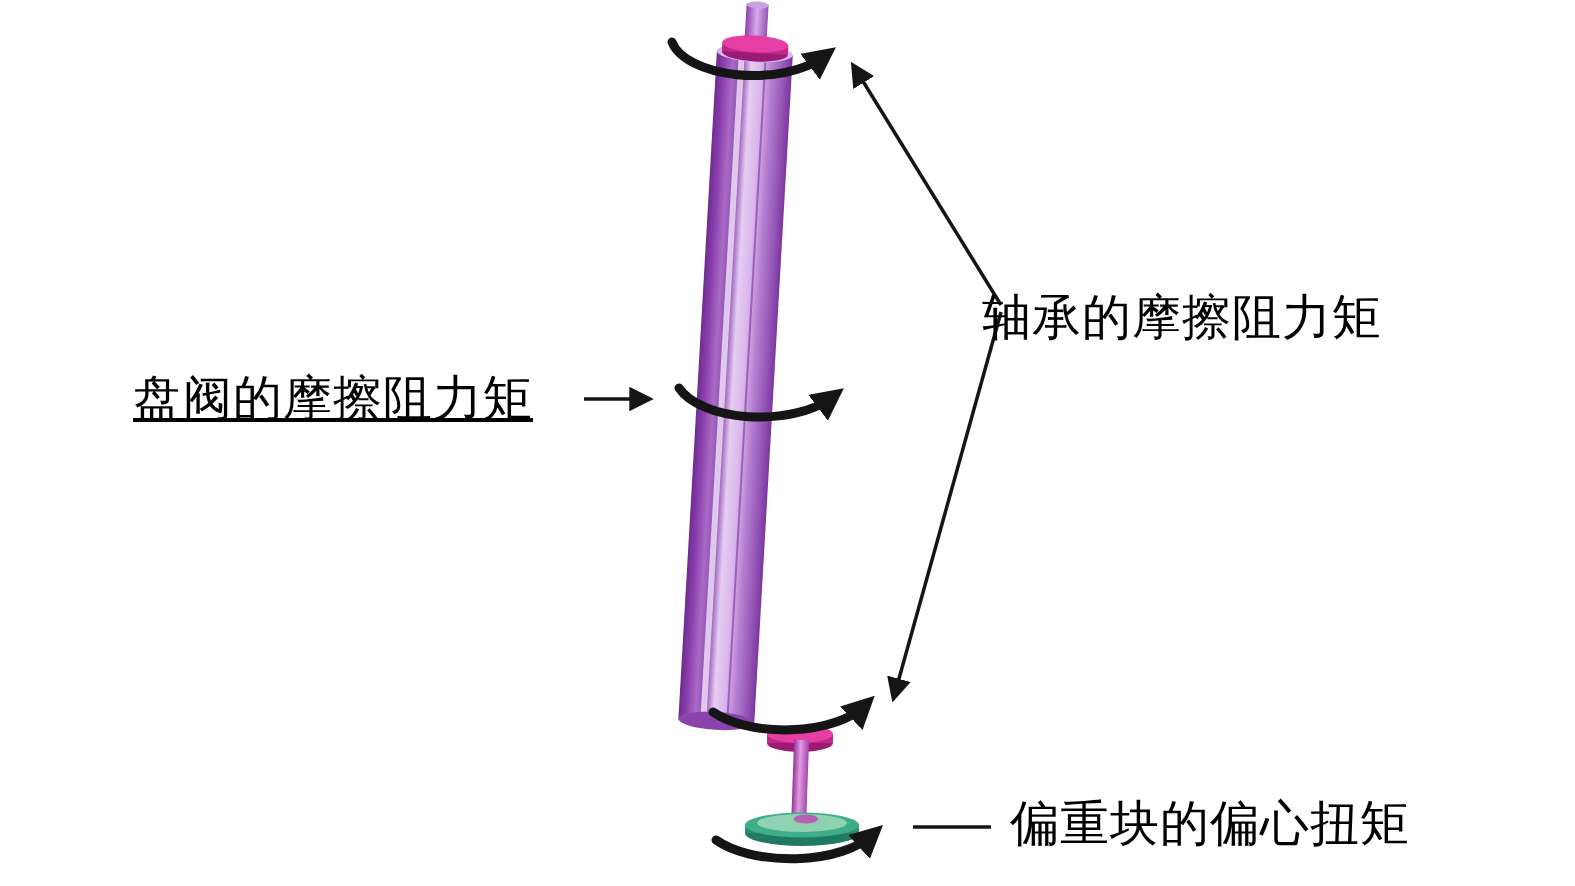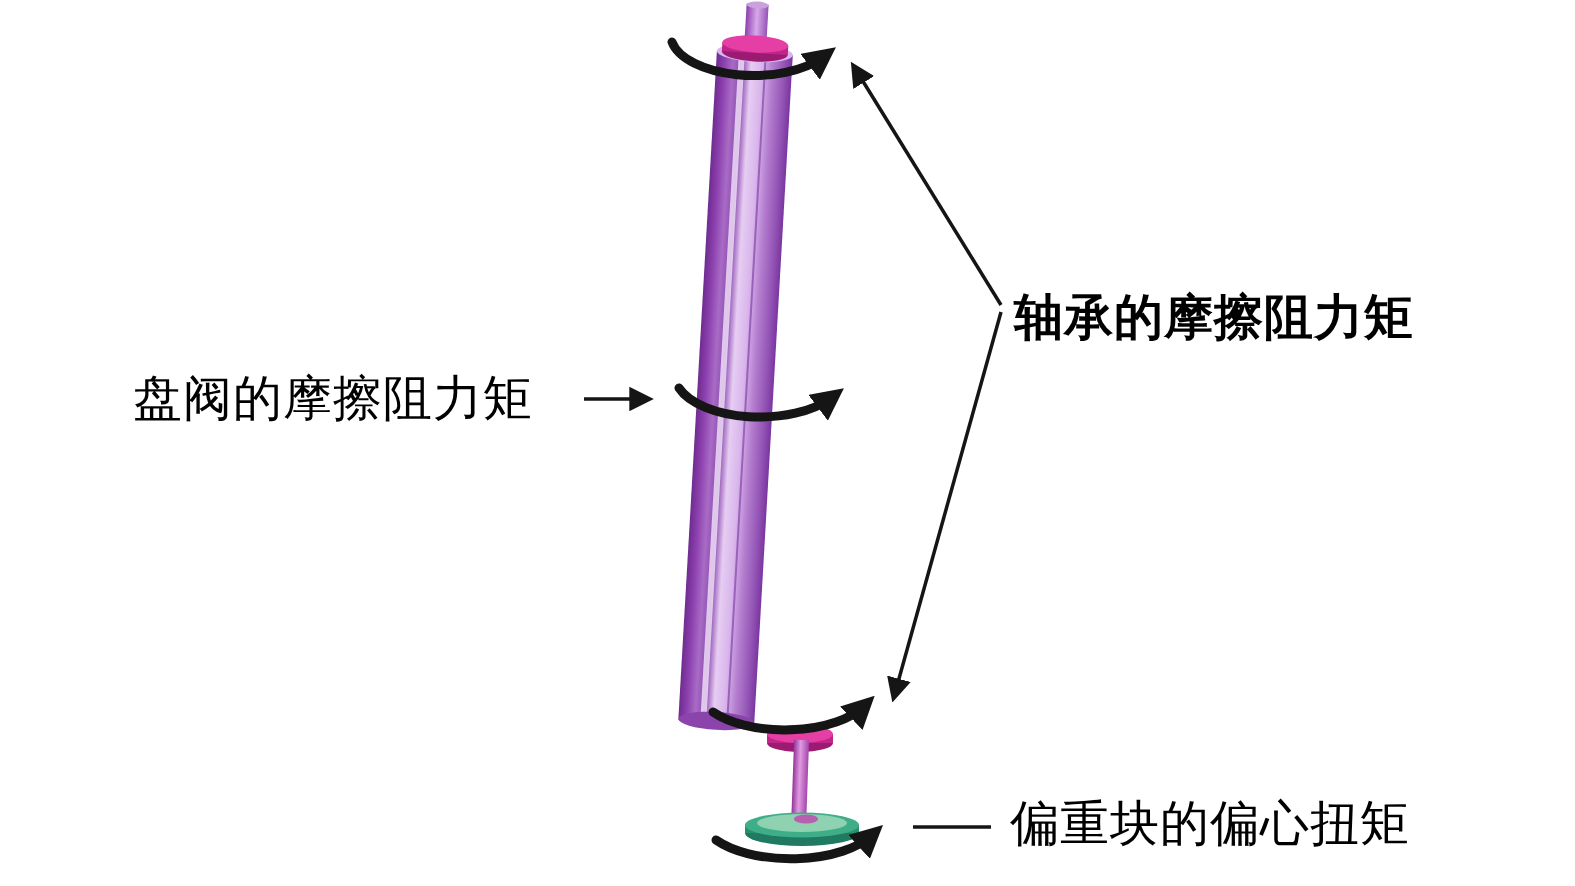--- a/index.html
+++ b/index.html
@@ -13,22 +13,22 @@
   }
   .stage svg { position: absolute; left: 0; top: 0; }
   .label {
     position: absolute;
     font-size: 49px;
     line-height: 1;
     color: #000000;
     white-space: nowrap;
     letter-spacing: 1px;
   }
-  .label-disc-friction   { left: 133px;  top: 374px; }
-  .label-bearing-friction{ left: 1014px; top: 293px; font-weight: bold; }
+  .label-disc-friction   { left: 133px;  top: 374px; text-decoration: underline; }
+  .label-bearing-friction{ left: 982px; top: 293px; }
   .label-eccentric-torque{ left: 1010px; top: 803px; font-family: Liberation Mono, monospace; }
 </style>
 </head>
 <body>
 
 <div class="stage">
 
   <svg width="1575" height="886" viewBox="0 0 1575 886">
     <defs>
       <linearGradient id="cylGrad" x1="0" x2="1" y1="0" y2="0">

